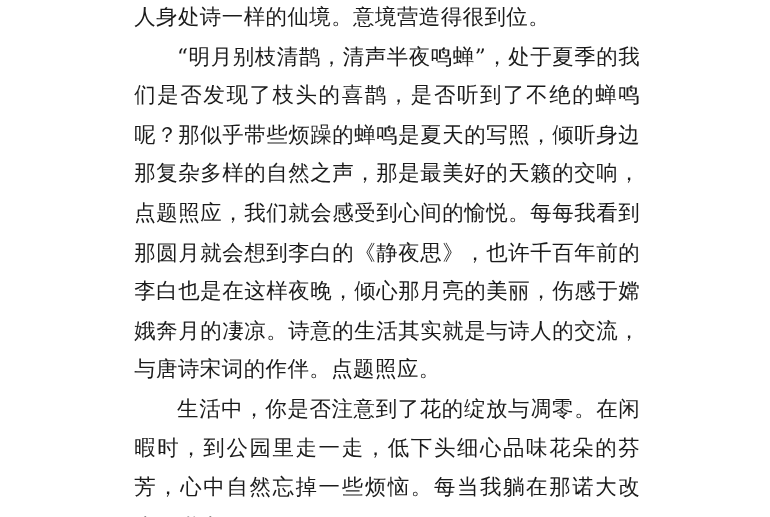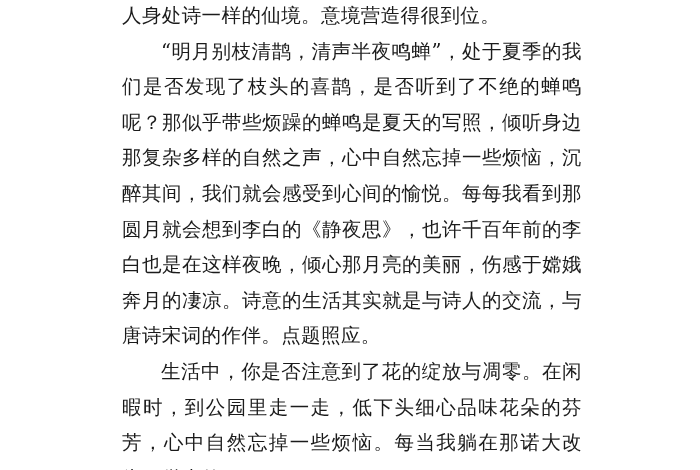--- a/index.html
+++ b/index.html
@@ -41,16 +41,16 @@
   .para.first {
     margin-top: -2px;
   }
 </style>
 </head>
 <body>
 
 <div id="page">
   <div class="doc-body">
     <p class="para first">人身处诗一样的仙境。意境营造得很到位。</p>
-    <p class="para indent">“明月别枝清鹊，清声半夜鸣蝉”，处于夏季的我们是否发现了枝头的喜鹊，是否听到了不绝的蝉鸣呢？那似乎带些烦躁的蝉鸣是夏天的写照，倾听身边那复杂多样的自然之声，心中自然忘掉一些烦恼，沉醉其间，我们就会感受到心间的愉悦。每每我看到那圆月就会想到李白的《静夜思》，也许千百年前的李白也是在这样夜晚，倾心那月亮的美丽，伤感于嫦娥奔月的凄凉。诗意的生活其实就是与诗人的交流，与唐诗宋词的作伴。点题照应。</p>
+    <p class="para indent">“明月别枝清鹊，清声半夜鸣蝉”，处于夏季的我们是否发现了枝头的喜鹊，是否听到了不绝的蝉鸣呢？那似乎带些烦躁的蝉鸣是夏天的写照，倾听身边那复杂多样的自然之声，那是最美好的天籁的交响，点题照应，我们就会感受到心间的愉悦。每每我看到那圆月就会想到李白的《静夜思》，也许千百年前的李白也是在这样夜晚，倾心那月亮的美丽，伤感于嫦娥奔月的凄凉。诗意的生活其实就是与诗人的交流，与唐诗宋词的作伴。点题照应。</p>
     <p class="para indent">生活中，你是否注意到了花的绽放与凋零。在闲暇时，到公园里走一走，低下头细心品味花朵的芬芳，心中自然忘掉一些烦恼。每当我躺在那诺大改为：偌大的</p>
   </div>
 </div>
 
 </body></html>

